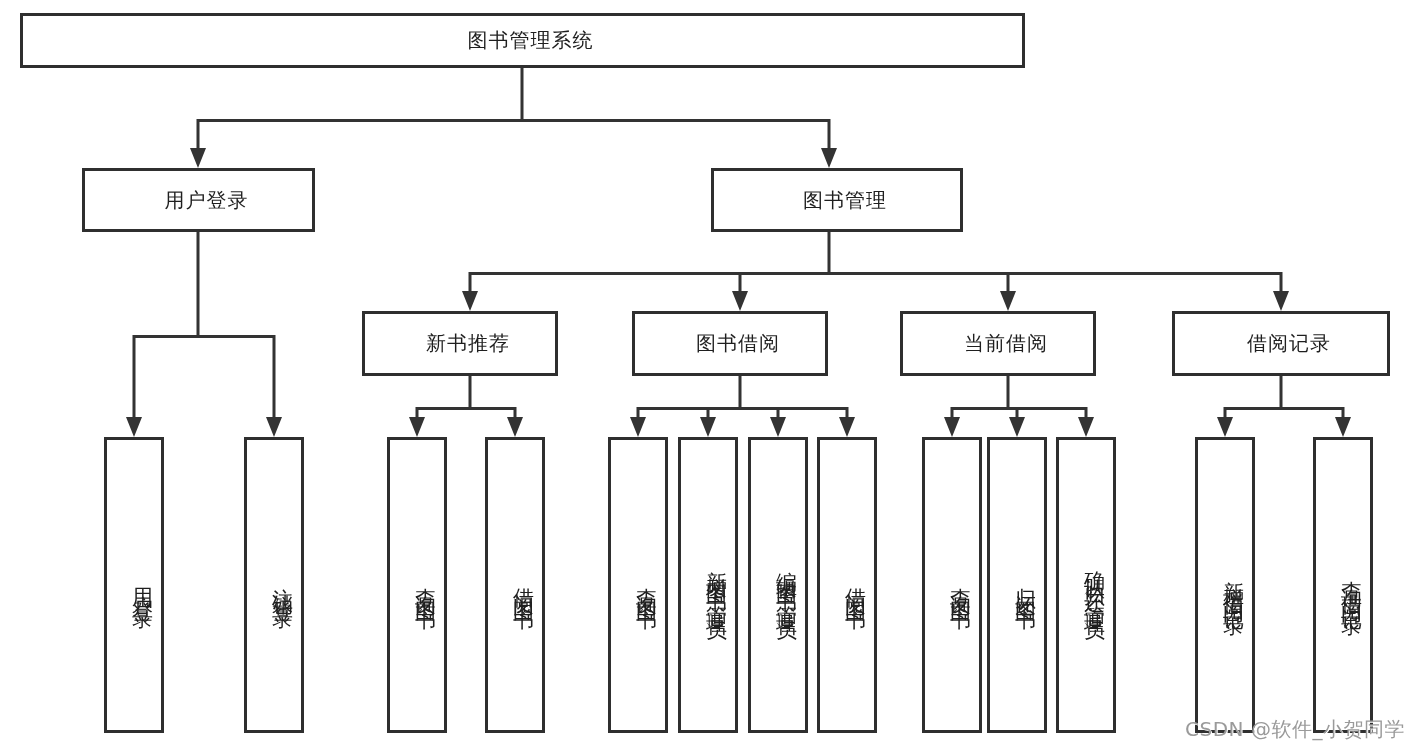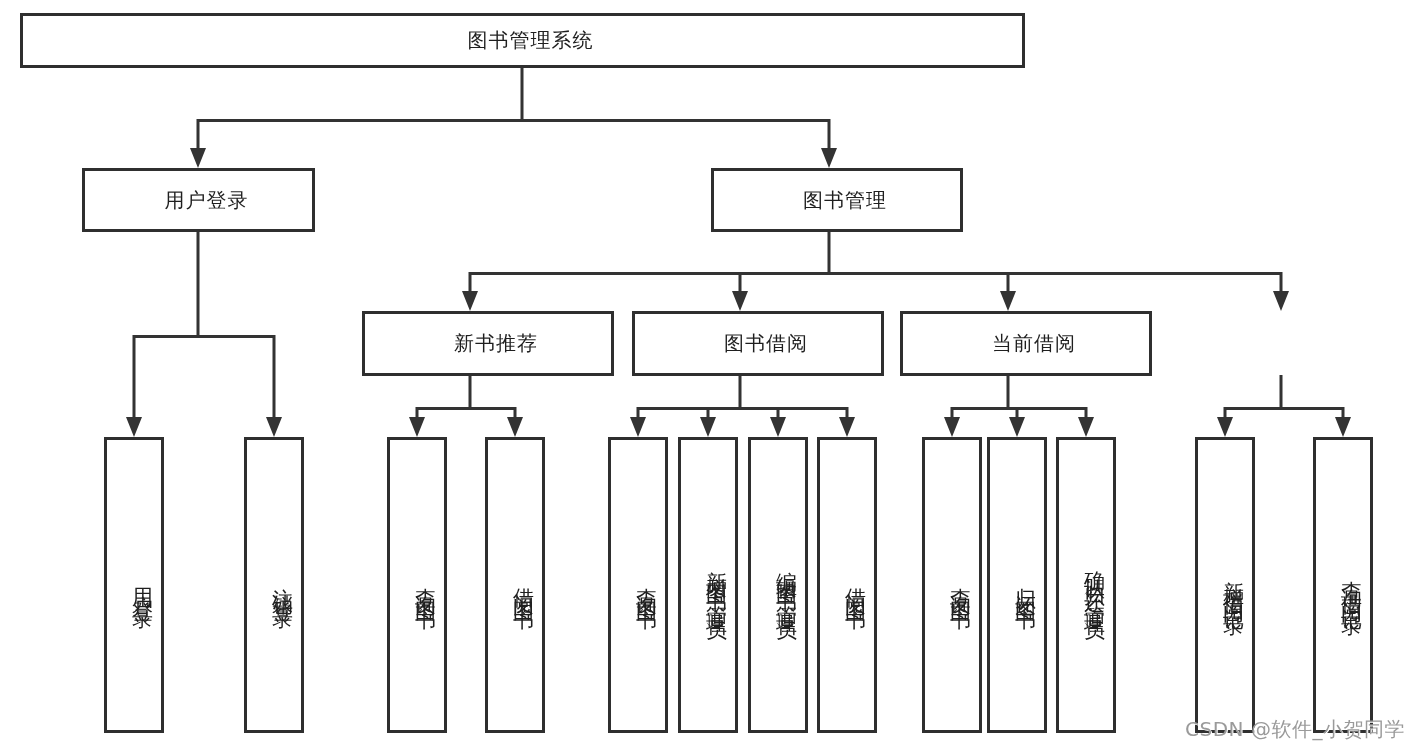--- a/index.html
+++ b/index.html
@@ -12,21 +12,21 @@
     position:absolute;box-sizing:border-box;background:#ffffff;
     border:3px solid #2f2f2f;display:flex;align-items:center;justify-content:center;
     color:#1f1f1f;z-index:2;padding-left:16px;
   }
   .hnode span{font-size:20px;letter-spacing:1px;white-space:nowrap;}
   .leaf span{
     writing-mode:vertical-rl;font-size:21px;letter-spacing:7px;line-height:1;
     white-space:nowrap;
   }
   .leaf{width:60px;height:296px;top:437px;}
-  .mid{top:311px;height:65px;width:252px;}
+  .mid{top:311px;height:65px;width:196px;}
   .watermark{
     position:absolute;z-index:3;color:#9a9a9a;font-size:20px;white-space:nowrap;
     text-shadow:1px 1px 0 #ffffff;letter-spacing:0.5px;
   }
 </style>
 </head>
 <body>
 
 <div id="stage">
 
@@ -80,20 +80,23 @@
 
   <div class="box hnode mid" style="left:362px;">
     <span>新书推荐</span>
   </div>
   <div class="box hnode mid" style="left:632px;">
     <span>图书借阅</span>
   </div>
   <div class="box hnode mid" style="left:900px;">
     <span>当前借阅</span>
   </div>
+  <div class="box hnode mid" style="left:1172px;width:218px;">
+    <span>借阅记录</span>
+  </div>
 
   <div class="box leaf" style="left:104px;">
     <span>用户登录</span>
   </div>
   <div class="box leaf" style="left:244px;">
     <span>注销登录</span>
   </div>
 
   <div class="box leaf" style="left:387px;">
     <span>查询图书</span>

